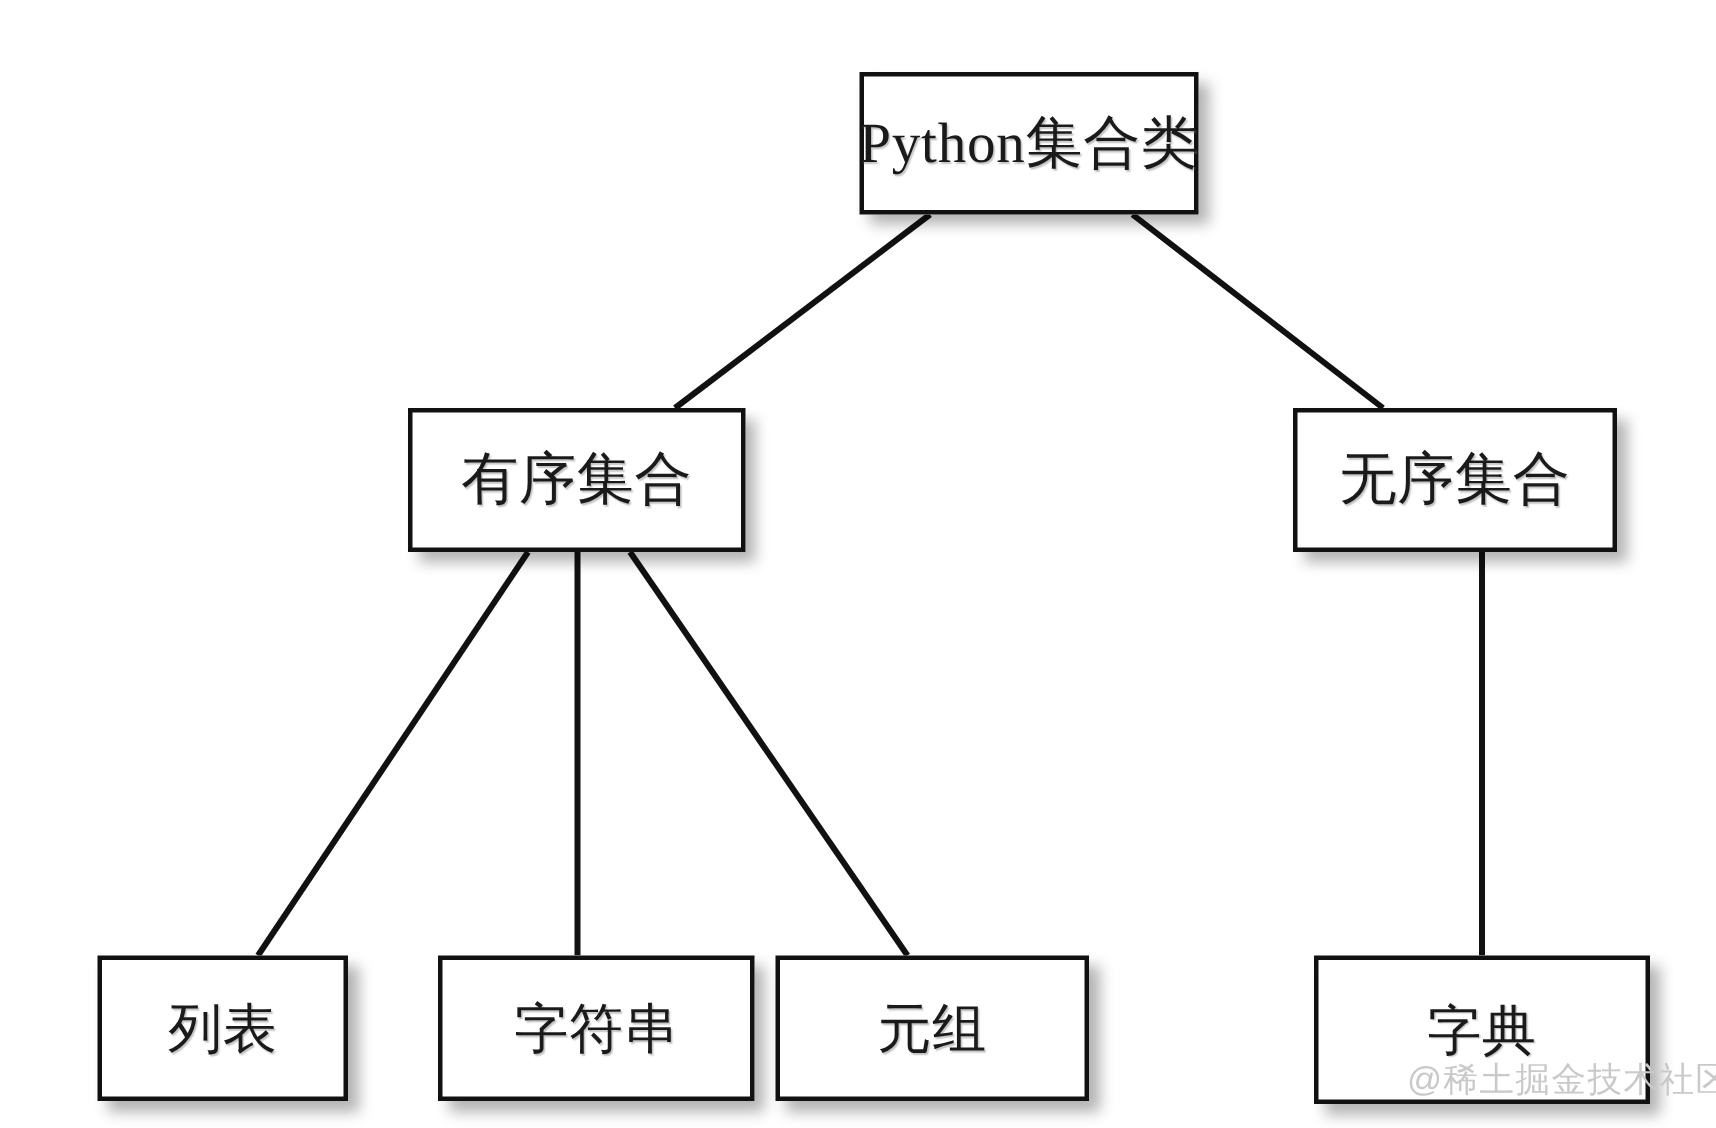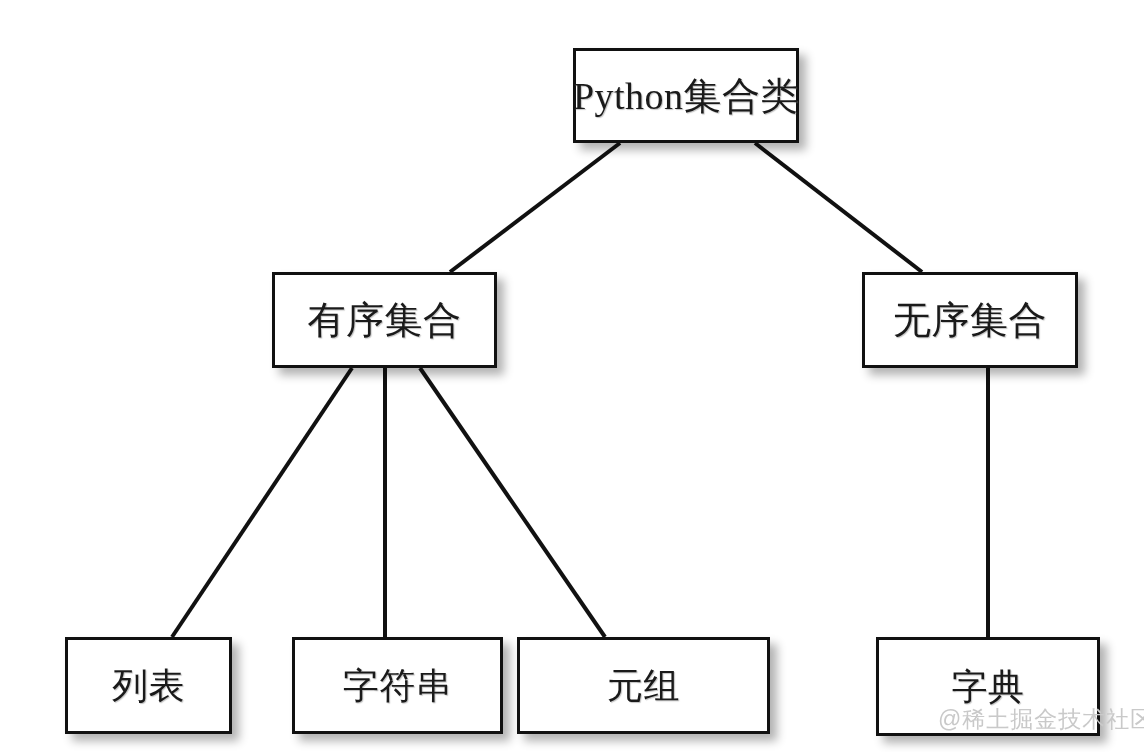--- a/index.html
+++ b/index.html
@@ -82,21 +82,21 @@
       </div>
       <div class="node size-mid" style="left: 862px; top: 272px; width: 216px; height: 96px; background: rgb(255, 255, 255); border-color: rgb(17, 17, 17);">
         <span class="node-label">无序集合</span>
       </div>
       <div class="node size-leaf" style="left: 21px; top: 637px; width: 167px; height: 97px; background: rgb(255, 255, 255); border-color: rgb(17, 17, 17); margin-left: 44px;">
         <span class="node-label">列表</span>
       </div>
       <div class="node size-leaf" style="left: 252px; top: 637px; width: 211px; height: 97px; background: rgb(255, 255, 255); border-color: rgb(17, 17, 17); margin-left: 40px;">
         <span class="node-label">字符串</span>
       </div>
-      <div class="node size-leaf" style="left: 517px; top: 637px; width: 253px; height: 97px; background: rgb(255, 255, 255); border-color: rgb(17, 17, 17);">
+      <div class="node size-leaf" style="left: 517px; top: 637px; width: 209px; height: 97px; background: rgb(255, 255, 255); border-color: rgb(17, 17, 17);">
         <span class="node-label">元组</span>
       </div>
       <div class="node size-leaf" style="left: 876px; top: 637px; width: 224px; height: 99px; background: rgb(255, 255, 255); border-color: rgb(17, 17, 17);">
         <span class="node-label">字典</span>
       </div>
     </div>
 
   <div id="watermark" style="color: rgb(201, 201, 201);">@稀土掘金技术社区</div>
 
 </div>

